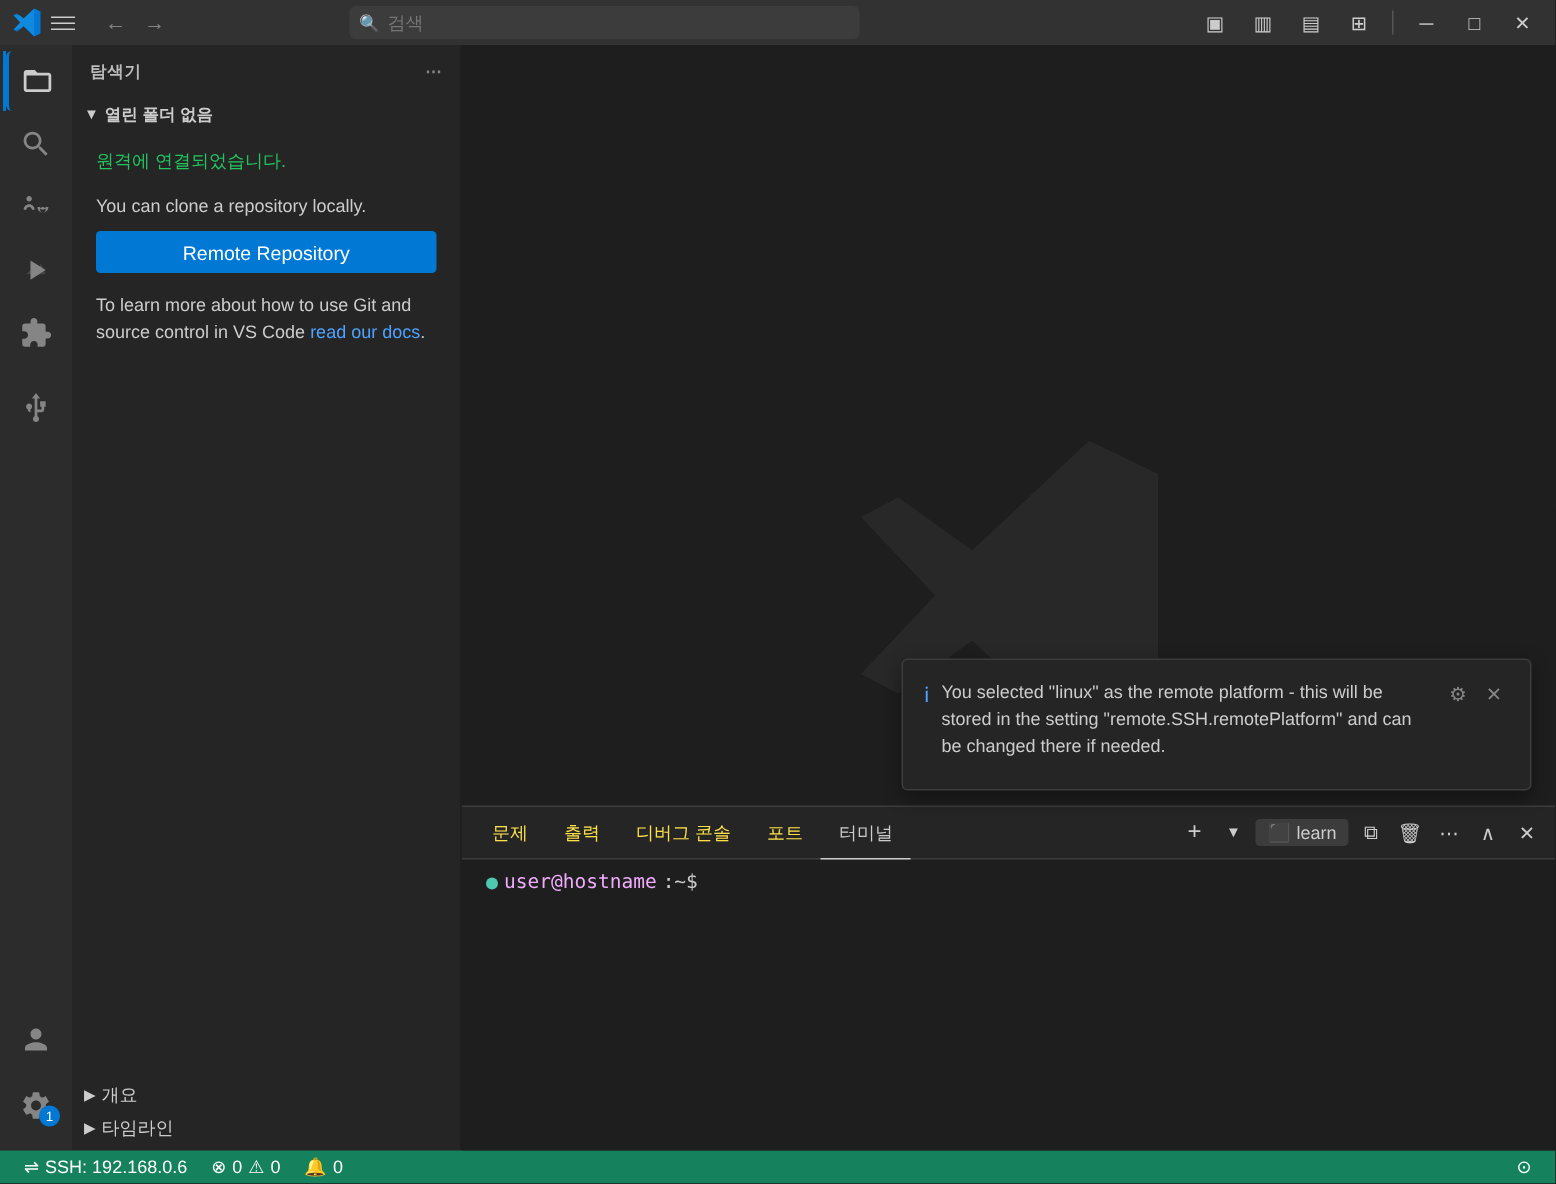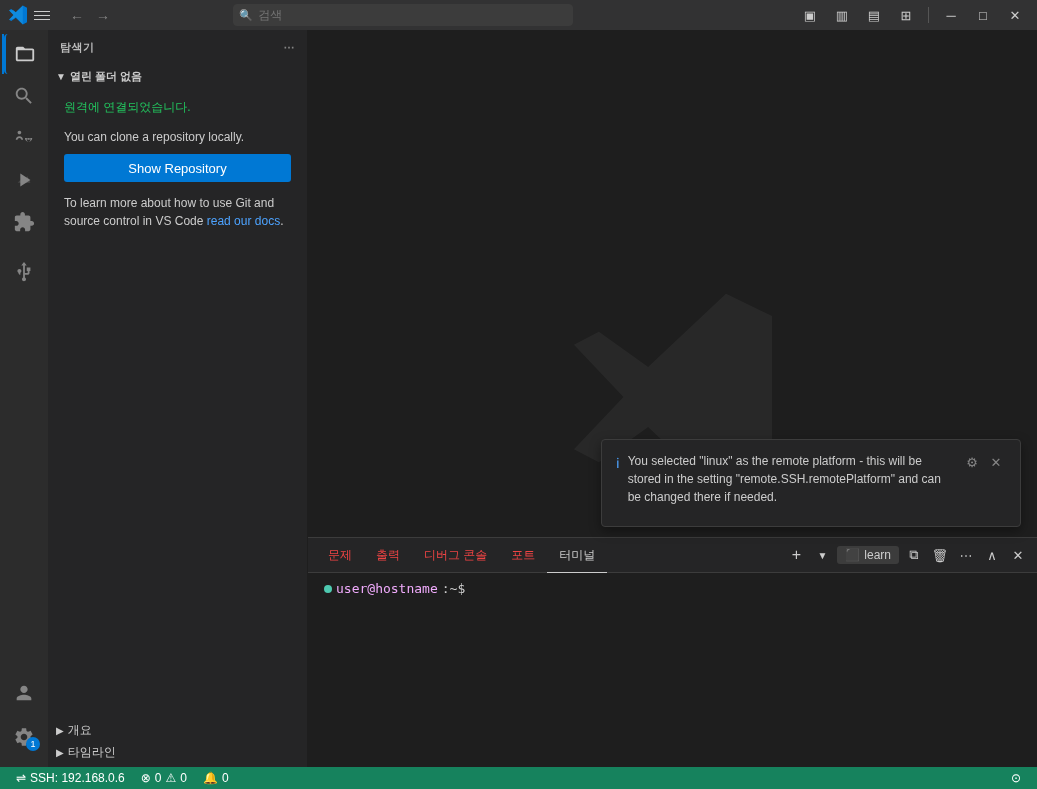--- a/index.html
+++ b/index.html
@@ -287,21 +287,21 @@
       gap: 0;
       border-bottom: 1px solid #3c3c3c;
     }
     .panel-tab {
       height: 35px;
       display: flex;
       align-items: center;
       padding: 0 12px;
       cursor: pointer;
       font-size: 12px;
-      color: #ef4444;
+      color: #fde047;
       border-bottom: 1px solid transparent;
       margin-bottom: -1px;
     }
     .panel-tab.active {
       color: #cccccc;
       border-bottom: 1px solid #cccccc;
     }
     .panel-actions {
       margin-left: auto;
       display: flex;
@@ -547,21 +547,21 @@
       <span style="font-size:10px;">▼</span>
       <span>열린 폴더 없음</span>
     </div>
 
     <div class="sidebar-content">
       <div class="sidebar-message">원격에 연결되었습니다.</div>
 
 
       <div class="sidebar-desc">You can clone a repository locally.</div>
 
-      <button class="sidebar-btn">Show Repository</button>
+      <button class="sidebar-btn">Remote Repository</button>
 
       <div class="sidebar-desc">
         <span>To learn more about how to use Git and source control in VS Code </span><a href="#">read our docs</a><span>.</span>
       </div>
     </div>
 
     <div class="sidebar-footer">
       <div class="sidebar-footer-item">
         <span style="font-size:10px;">▶</span>
         <span>개요</span>

